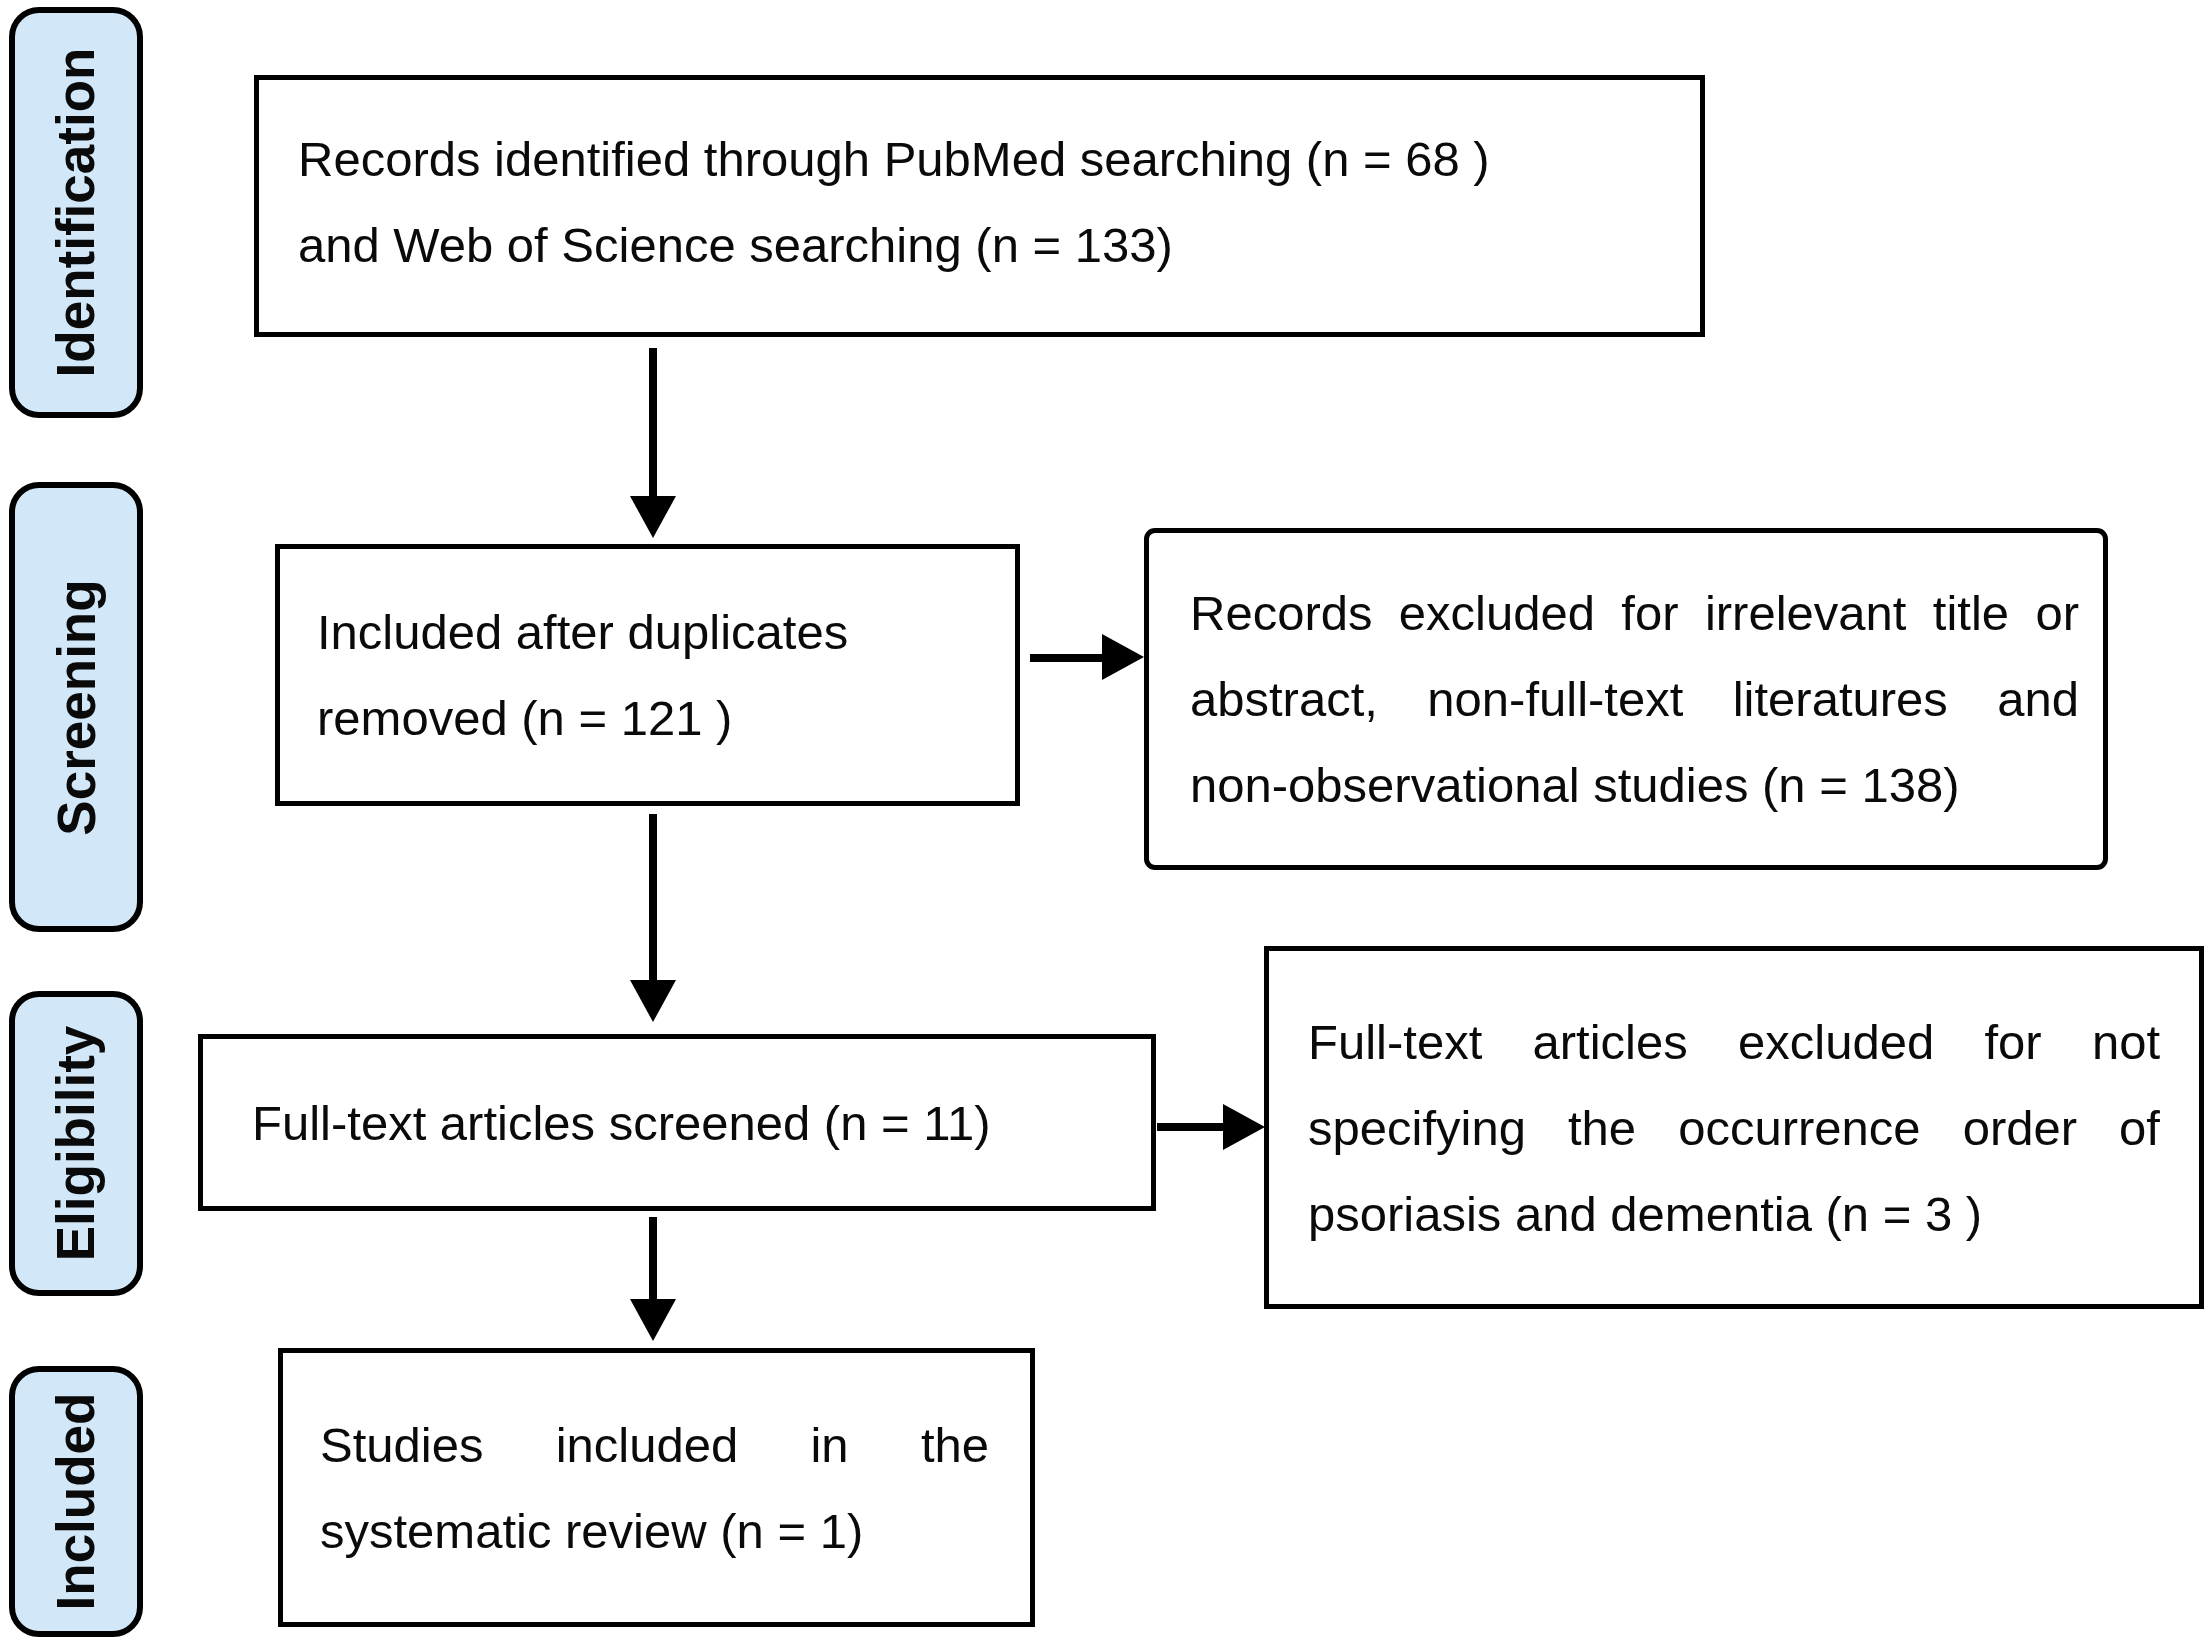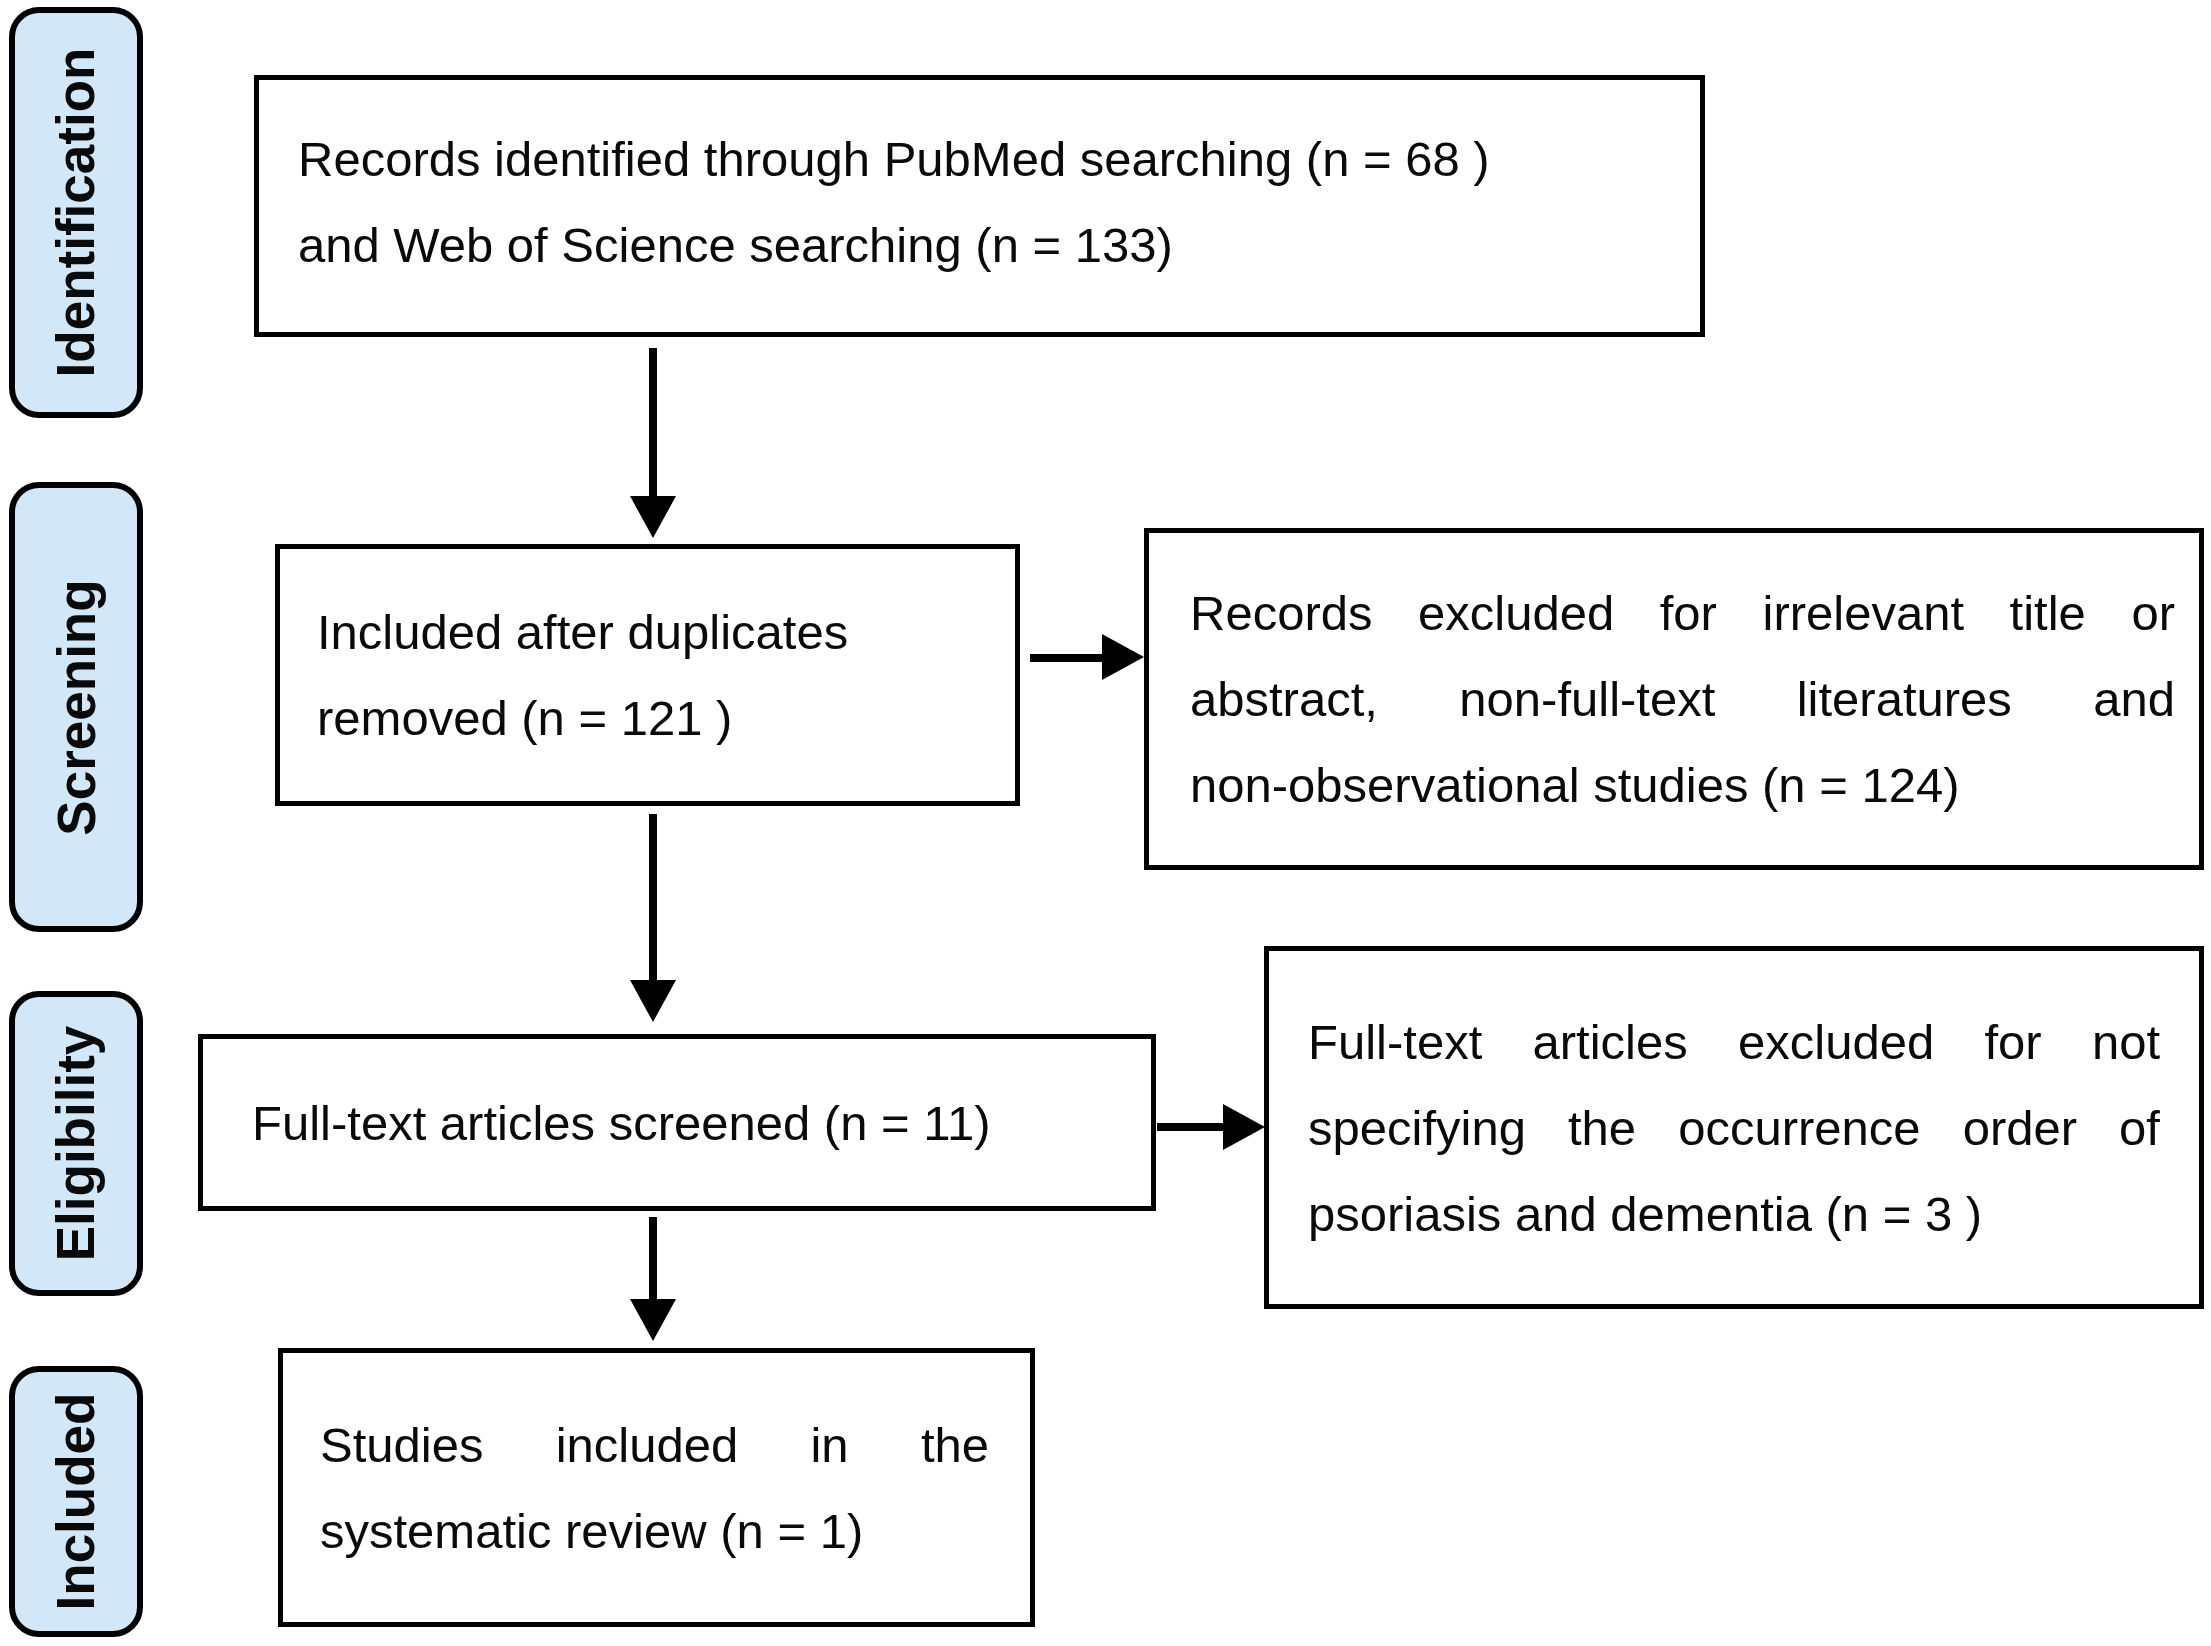--- a/index.html
+++ b/index.html
@@ -53,21 +53,21 @@
     justify-content: center;
     font-size: 49px;
     line-height: 86px;
   }
   .box .line { width: 100%; }
   .nw   { white-space: nowrap; }
   .just { text-align: justify; text-align-last: justify; -moz-text-align-last: justify; text-justify: inter-word; }
 
   .box-identified  { left: 254px;  top: 75px;   width: 1451px; height: 262px; padding: 0 21px 8px 39px; }
   .box-duplicates  { left: 275px;  top: 544px;  width: 745px;  height: 262px; padding: 0 17.6px 0 37px; }
-  .box-rexcluded   { left: 1144px; top: 528px;  width: 1060px; height: 342px; padding: 0 24px 0 41px; }
+  .box-rexcluded   { left: 1144px; top: 528px;  width: 964px; height: 342px; padding: 0 24px 0 41px; border-radius: 11px; }
   .box-screened    { left: 198px;  top: 1034px; width: 958px; height: 177px; padding: 0 17.6px 0 49px; }
   .box-fexcluded   { left: 1264px; top: 946px; width: 940px; height: 363px; padding: 0 39px 0 39px; }
   .box-included    { left: 278px;  top: 1348px; width: 757px;  height: 279px; padding: 0 41px 0 37px; }
 
   
   .vline {
     position: absolute;
     width: 8px;
     background: #000000;
   }
@@ -115,21 +115,21 @@
   </div>
 
   <div class="box box-duplicates">
     <div class="line nw">Included after duplicates</div>
     <div class="line nw">removed (n = 121 )</div>
   </div>
 
   <div class="box box-rexcluded">
     <div class="line just">Records excluded for irrelevant title or</div>
     <div class="line just">abstract, non-full-text literatures and</div>
-    <div class="line nw">non-observational studies (n = 124)</div>
+    <div class="line nw">non-observational studies (n = 138)</div>
   </div>
 
   <div class="box box-screened">
     <div class="line nw">Full-text articles screened (n = 11)</div>
   </div>
 
   <div class="box box-fexcluded">
     <div class="line just">Full-text articles excluded for not</div>
     <div class="line just">specifying the occurrence order of</div>
     <div class="line nw">psoriasis and dementia (n = 3 )</div>

